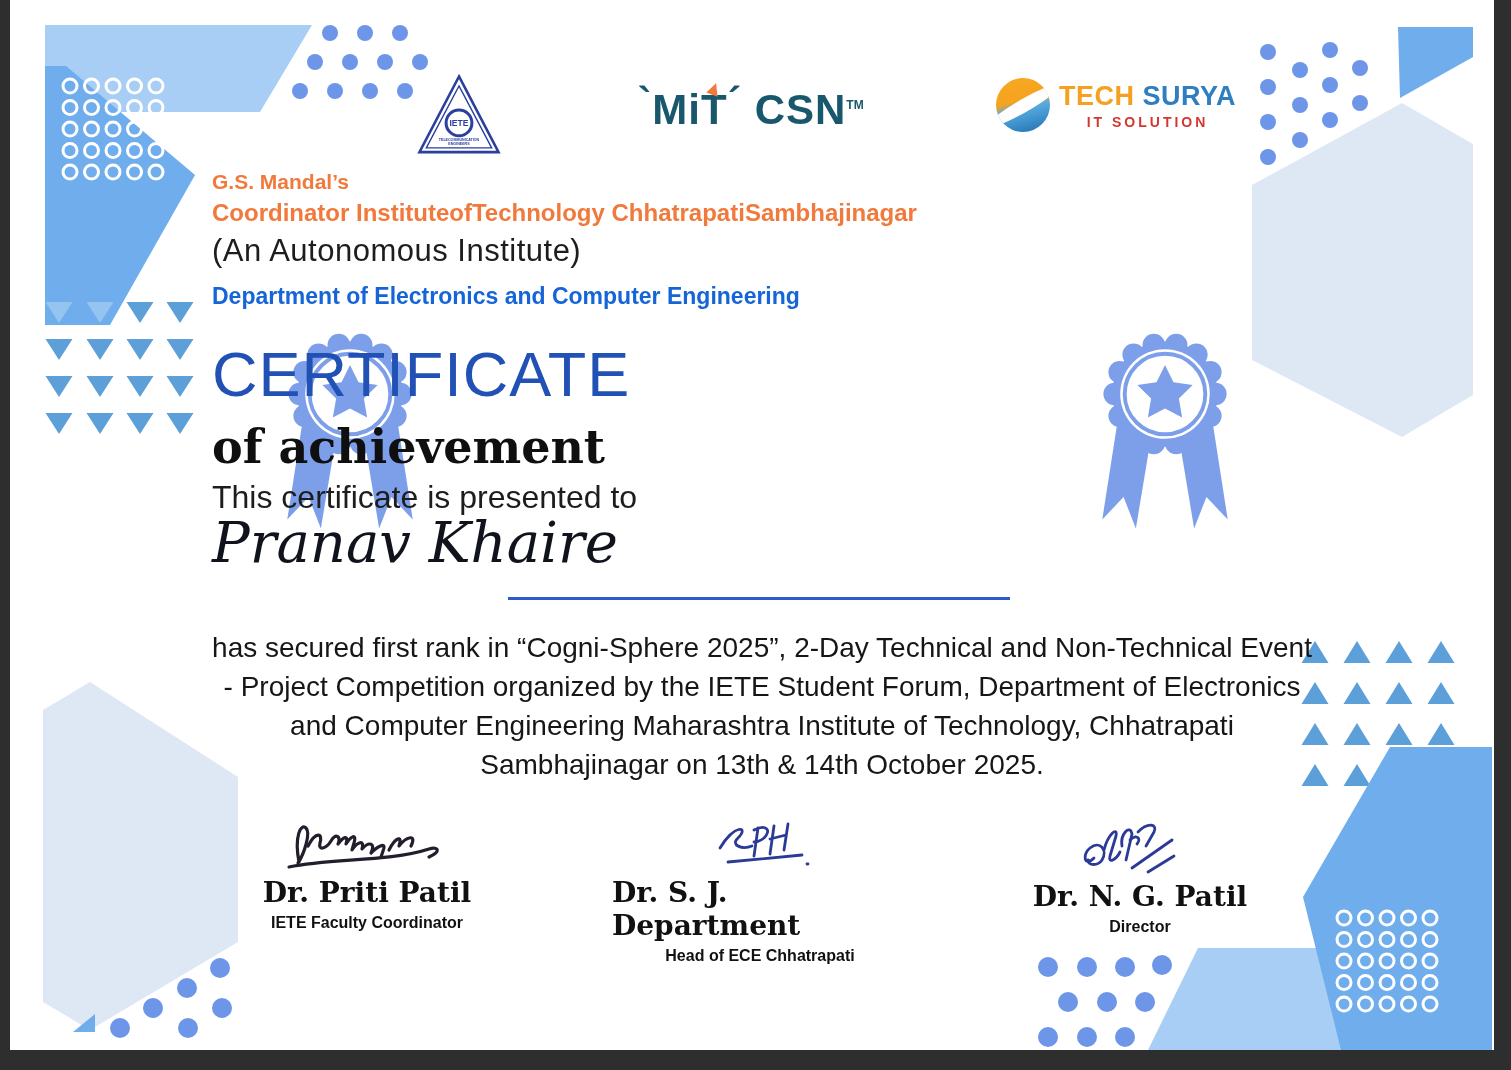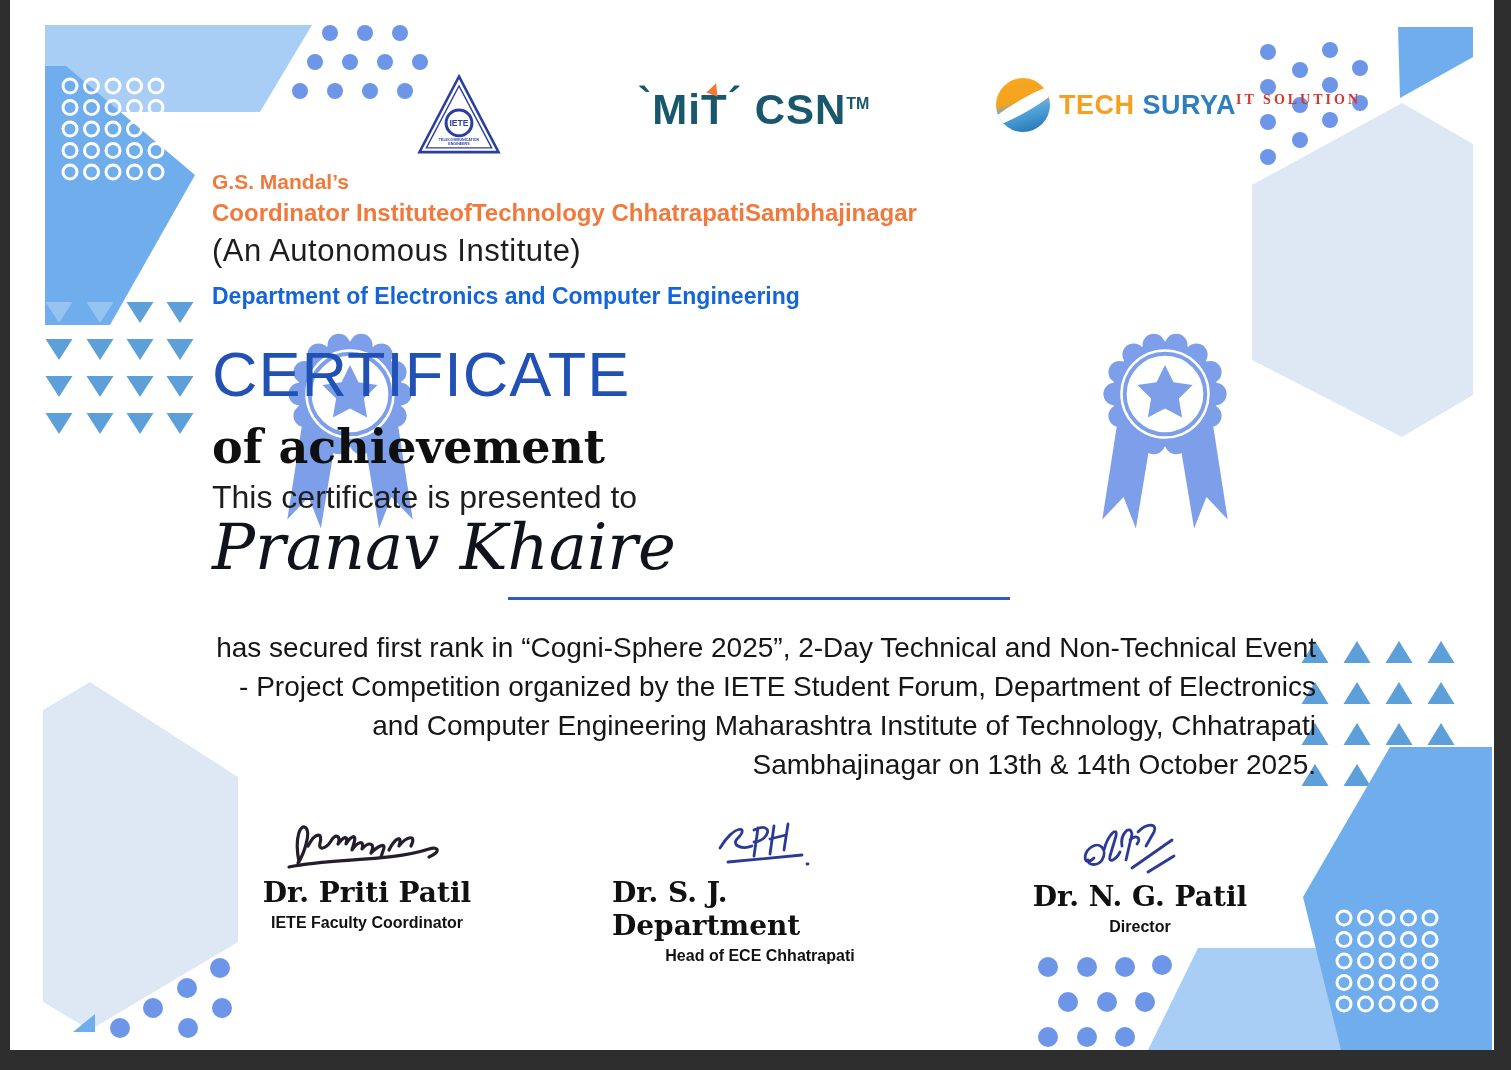--- a/index.html
+++ b/index.html
@@ -16,49 +16,49 @@
   .abs{position:absolute;}
   .cline{position:absolute;left:212px;width:1100px;text-align:left;}
 
   .org-parent{top:170px;font-size:21px;font-weight:700;color:var(--accent_orange,#F0793B);}
   .org-name{top:199px;font-size:24px;font-weight:700;color:var(--accent_orange,#F0793B);}
   .org-type{top:233px;font-size:31px;font-weight:400;color:#1d1d1d;letter-spacing:.5px;}
   .department{top:283px;font-size:23px;font-weight:700;color:var(--header_blue,#1565D8);}
   .cert-title{top:338px;font-size:63px;font-weight:400;letter-spacing:1px;color:var(--title_blue,#2151B5);}
   .cert-subtitle{top:420px;font-size:46px;font-weight:700;color:#0f0f0f;font-family:"DejaVu Serif",serif;}
   .presented{top:479px;font-size:32px;color:#1d1d1d;}
-  .recipient{top:510px;font-size:64px;font-style:italic;color:#10131c;font-family:"DejaVu Serif",serif;}
+  .recipient{top:510px;font-size:56px;font-style:italic;color:#10131c;font-family:"DejaVu Serif",serif;}
   .name-underline{left:508px;top:597px;width:502px;height:3px;background:var(--underline_blue,#2B5CC8);}
-  .body-text{left:208px;top:628px;width:1108px;text-align:right;font-size:28px;line-height:39px;color:#161616;}
+  .body-text{left:208px;top:628px;width:1108px;text-align:center;font-size:28px;line-height:39px;color:#161616;}
 
   .sig-col{position:absolute;top:816px;display:flex;flex-direction:column;align-items:center;}
   .sig-col.c1{left:217px;width:300px;}
   .sig-col.c2{left:612px;width:296px;}
   .sig-col.c3{left:992px;width:296px;}
   .sig-name{margin-top:2px;font-size:28px;font-weight:700;color:#111;font-family:"DejaVu Serif",serif;}
   .sig-title{margin-top:5px;font-size:16px;font-weight:700;color:#111;}
 
   .iete{left:416px;top:72px;width:86px;height:88px;}
   .mitcsn{left:638px;top:86px;height:52px;color:var(--logo_teal,#19586C);font-weight:800;
     font-size:42px;letter-spacing:1px;white-space:nowrap;}
   .mitcsn .tick{display:inline-block;font-size:40px;transform:translateY(-8px);}
-  .mitcsn sup{font-size:16px;font-weight:700;letter-spacing:0;}
+  .mitcsn sup{font-size:12px;font-weight:700;letter-spacing:0;}
   .mit-accent{position:absolute;left:70px;top:-3px;width:0;height:0;
     border-left:6px solid transparent;border-right:6px solid transparent;
     border-bottom:12px solid var(--accent_orange,#F0793B);transform:rotate(20deg);}
   .techsurya{left:996px;top:78px;display:flex;align-items:center;gap:9px;}
   .ts-icon{width:54px;height:54px;border-radius:50%;position:relative;overflow:hidden;
     background:linear-gradient(165deg,#F7A823 0%,#F6A31F 42%,#58ABDF 56%,#1C6FB0 100%);}
   .ts-icon i{position:absolute;left:-14px;top:21px;width:84px;height:13px;background:#fff;
     border-radius:50%;transform:rotate(-30deg);display:block;}
-  .ts-text{display:flex;flex-direction:row;align-items:flex-start;}
+  .ts-text{display:flex;flex-direction:column;align-items:center;}
   .ts-line1{font-size:27px;font-weight:800;letter-spacing:.5px;white-space:nowrap;}
   .ts-tech{color:var(--techsurya_orange,#F5A020);}
   .ts-surya{color:var(--techsurya_blue,#2F7FC0);}
-  .ts-line2{margin-top:2px;font-size:14px;font-weight:700;letter-spacing:3px;color:var(--techsurya_red,#D4372F);font-family:Liberation Serif, serif;}
+  .ts-line2{margin-top:2px;font-size:14px;font-weight:700;letter-spacing:3px;color:var(--techsurya_red,#D4372F);}
 </style>
 </head>
 <body>
 
 <div class="cert-bg"></div>
 
 <svg class="deco" viewBox="0 0 1511 1070">
 
   <polygon class="f-light" points="45,25 312,25 260,112 45,112"></polygon>
   <polygon class="f-med" points="45,66 66,66 195,175 110,325 45,325"></polygon>

